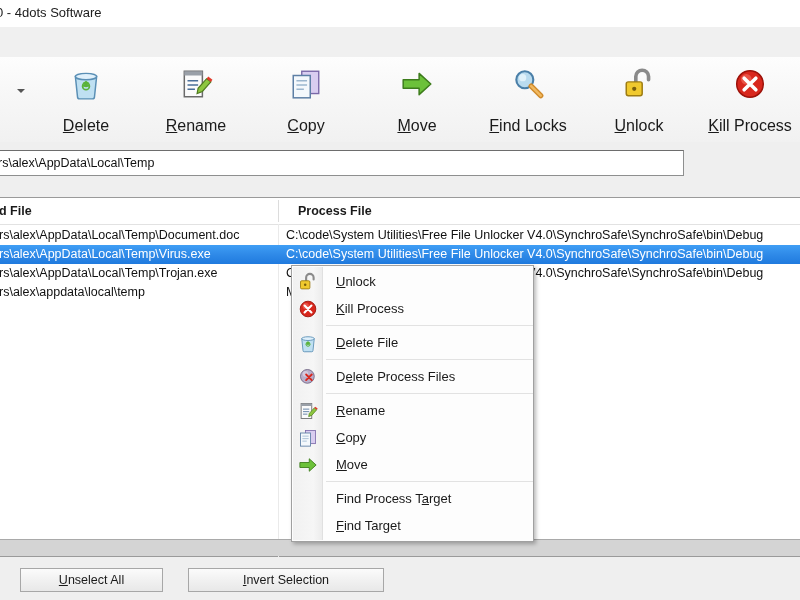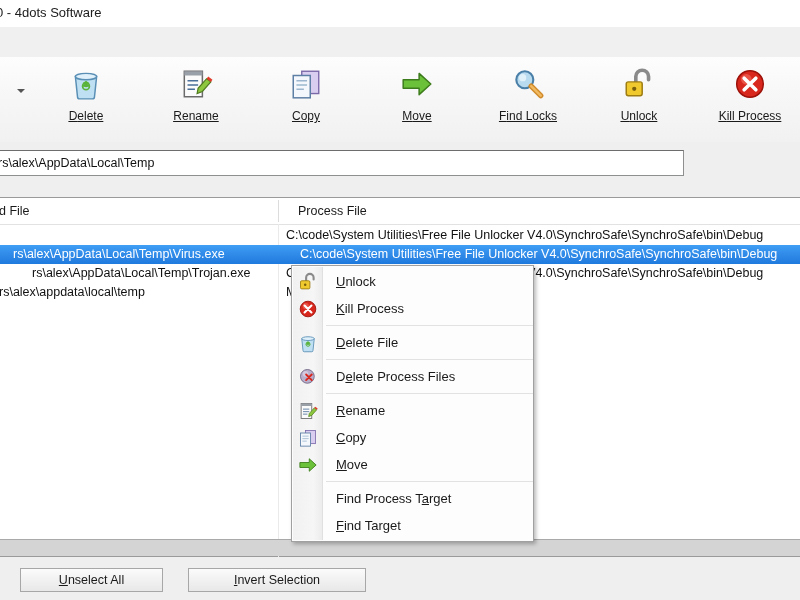--- a/index.html
+++ b/index.html
@@ -40,21 +40,21 @@
     border-bottom:1px solid #d9d9d9;
   }
   .tbtn{
     position:absolute;top:6px;width:96px;height:74px;
     text-align:center;cursor:default;
   }
   .tbtn .ic{
     height:42px;display:flex;align-items:center;justify-content:center;
   }
   .tbtn .lbl{
-    font-size:12px;color:#1a1a1a;margin-top:4px;white-space:nowrap;text-decoration:underline;
+    font-size:16px;color:#1a1a1a;margin-top:12px;white-space:nowrap;
   }
   .tbtn .lbl u{text-decoration:underline;}
   .dropcaret{
     position:absolute;left:17px;top:32px;width:0;height:0;
     border-left:4px solid transparent;border-right:4px solid transparent;
     border-top:4px solid #555;
   }
   .leftstub{
     position:absolute;left:-6px;top:44px;font-size:13px;color:#1a1a1a;
   }
@@ -78,35 +78,35 @@
   
   .listpanel{
     position:absolute;left:-6px;top:197px;width:812px;height:360px;
     background:#ffffff;border:1px solid #9a9a9a;box-sizing:border-box;
   }
   .lheader{
     position:absolute;left:0;top:0;width:100%;height:26px;
     background:#ffffff;border-bottom:1px solid #e2e2e2;
   }
   .hcell{
-    position:absolute;top:6px;font-size:12.5px;color:#1a1a1a;white-space:nowrap;
+    position:absolute;top:6px;font-size:12.5px;color:#1a1a1a;white-space:nowrap;font-weight:bold;
   }
   .hdiv{
     position:absolute;top:2px;width:1px;height:22px;background:#dcdcdc;
   }
   .row{
     position:absolute;left:0;width:100%;height:19px;
   }
   .row.sel{
     background:linear-gradient(to bottom,#3f9ef5 0%,#2f8ae8 50%,#1f7ade 100%);
   }
   .cell{
     position:absolute;top:2px;font-size:12.5px;color:#111;white-space:nowrap;
   }
-  .row.sel .cell{color:#ffffff;padding-left:14px;}
+  .row.sel .cell{color:#ffffff;}
   .vdiv{
     position:absolute;top:26px;width:1px;height:334px;background:#eaeaea;
   }
   .listfoot{
     position:absolute;left:0;bottom:0;width:100%;height:16px;
     background:#d4d4d4;border-top:1px solid #a9a9a9;
   }
 
   
   .btnrow{
@@ -247,41 +247,42 @@
 
   <div class="listpanel">
     <div class="lheader" id="listheader">
         <div class="hcell" style="left: 4px;">d File</div>
         <div class="hcell" style="left: 303px;">Process File</div>
         <div class="hdiv" style="left: 283px;"></div>
       </div>
     <div class="vdiv" id="vdiv" style="left: 283px;"></div>
     <div id="listrows">
         <div class="row" style="top: 28px;">
+          <div class="cell" style="left: 4px;">rs\alex\AppData\Local\Temp\Document.doc</div>
           <div class="cell" style="left: 291px;">C:\code\System Utilities\Free File Unlocker V4.0\SynchroSafe\SynchroSafe\bin\Debug</div>
         </div>
         <div class="row sel" style="top: 47px;">
           <div class="cell" style="left: 4px;">rs\alex\AppData\Local\Temp\Virus.exe</div>
           <div class="cell" style="left: 291px;">C:\code\System Utilities\Free File Unlocker V4.0\SynchroSafe\SynchroSafe\bin\Debug</div>
         </div>
         <div class="row" style="top: 66px;">
-          <div class="cell" style="left: 4px; padding-left: 33px;">rs\alex\AppData\Local\Temp\Trojan.exe</div>
+          <div class="cell" style="left: 4px;">rs\alex\AppData\Local\Temp\Trojan.exe</div>
           <div class="cell" style="left: 291px;">C:\code\System Utilities\Free File Unlocker V4.0\SynchroSafe\SynchroSafe\bin\Debug</div>
         </div>
         <div class="row" style="top: 85px;">
           <div class="cell" style="left: 4px;">rs\alex\appdata\local\temp</div>
           <div class="cell" style="left: 291px;">M</div>
         </div>
       </div>
     <div class="listfoot"></div>
   </div>
 
   <div class="btnrow" id="btnrow">
       <div class="btn" style="left: 20px; width: 143px;"><u>U</u>nselect All</div>
-      <div class="btn" style="left: 188px; width: 178px;"><u>I</u>nvert Selection</div>
+      <div class="btn" style="left: 188px; width: 196px;"><u>I</u>nvert Selection</div>
     </div>
 
   <div class="ctxmenu">
     <div class="ctxgutter"></div>
     <div id="ctxitems">
         <div class="ctxitem">
           <span class="ico">
             <svg width="20" height="20" viewBox="0 0 32 32">
       <path d="M13 14V9a6 6 0 0 1 12 0v3" fill="none" stroke="#8a8a8a" stroke-width="3.4" stroke-linecap="round"></path>
       <rect x="4" y="14" width="15" height="13" rx="2" fill="#f0c92e" stroke="#9d7c12" stroke-width="1.4"></rect>

